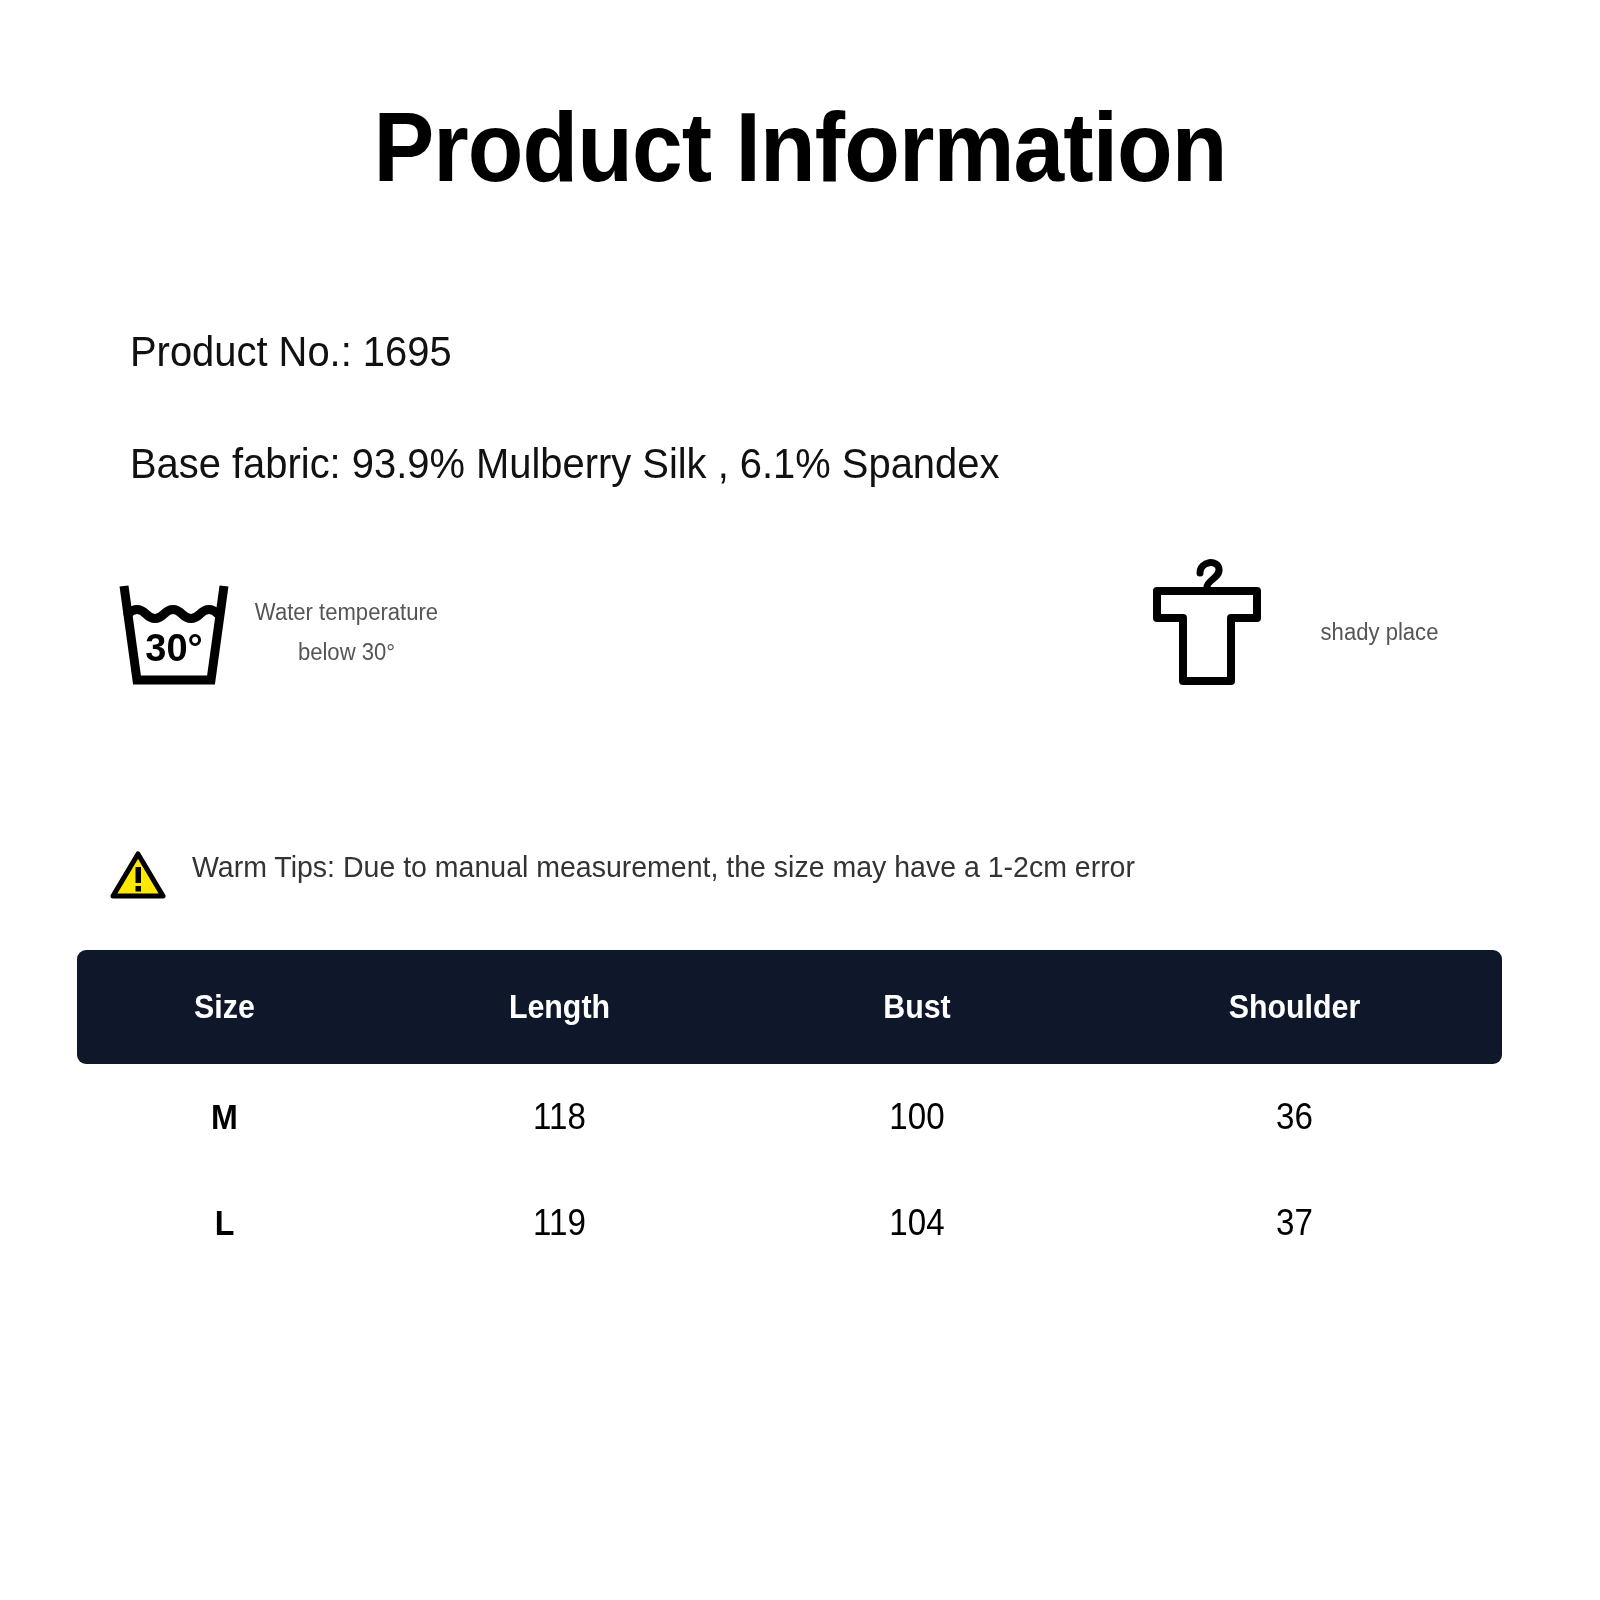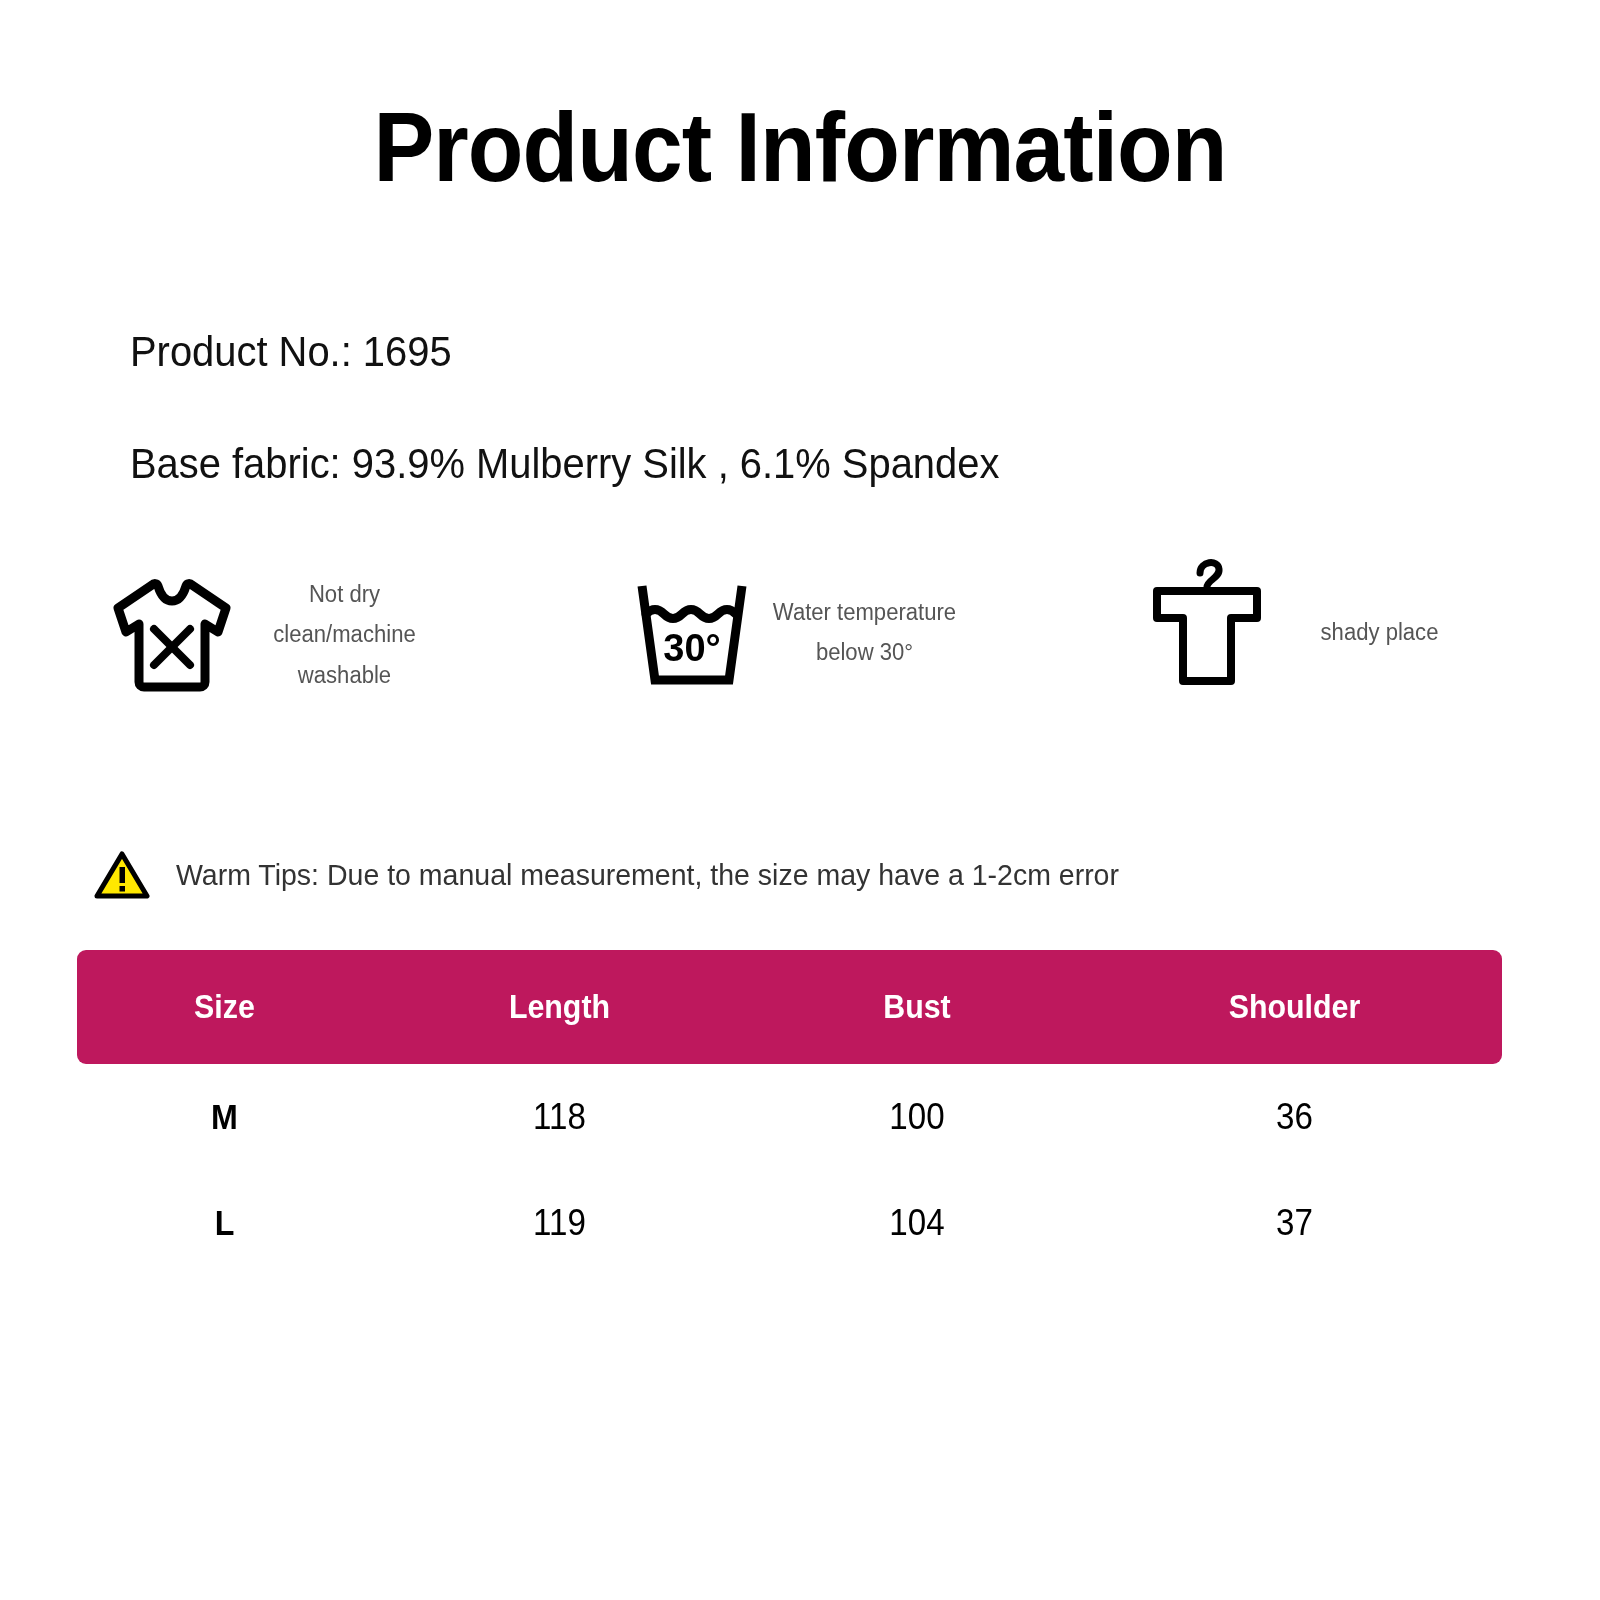--- a/index.html
+++ b/index.html
@@ -82,24 +82,24 @@
     font-family: "Liberation Sans", sans-serif;
     font-size: 23px;
     line-height: 1.75;
     color: #555555;
     transform: scaleX(0.96);
   }
 
   
   .tips {
     position: absolute;
-    left: 94px;
+    left: 110px;
     top: 850px;
     display: flex;
-    align-items: center;
+    align-items: flex-start;
   }
   .tips-icon {
     width: 56px;
     height: 50px;
     flex: none;
   }
   .tips-text {
     margin-left: 26px;
     font-family: "Liberation Sans", sans-serif;
     font-size: 30px;
@@ -110,21 +110,21 @@
   }
 
   
   .size-table {
     position: absolute;
     left: 77px;
     top: 950px;
     width: 1425px;
   }
   .table-head {
-    background: #be185d;
+    background: #0f172a;
     border-radius: 9px;
     height: 114px;
     display: flex;
     align-items: center;
   }
   .table-head .cell {
     font-family: "Liberation Sans", sans-serif;
     font-weight: bold;
     font-size: 33px;
     color: #ffffff;
@@ -158,30 +158,20 @@
 
 <div class="page">
 
   <div class="title">Product Information</div>
 
   <div class="info-line" id="prod-no">Product No.: 1695</div>
   <div class="info-line" id="base-fabric">Base fabric: 93.9% Mulberry Silk , 6.1% Spandex</div>
 
   <div class="care-row">
 
-    <div class="care-item">
-      <div class="care-icon">
-        <svg width="124" height="118" viewBox="0 0 124 118">
-          <path d="M8 34 L42 11 C44 9 47 9 48 12 C51 22 56 27 62 27 C68 27 73 22 76 12 C77 9 80 9 82 11 L116 34 L108 58 L95 50 L95 108 C95 111 93 113 90 113 L34 113 C31 113 29 111 29 108 L29 50 L16 58 Z" fill="none" stroke="#000" stroke-width="9" stroke-linejoin="round" stroke-linecap="round"></path>
-          <line x1="44" y1="55" x2="80" y2="91" stroke="#000" stroke-width="8" stroke-linecap="round"></line>
-          <line x1="80" y1="55" x2="44" y2="91" stroke="#000" stroke-width="8" stroke-linecap="round"></line>
-        </svg>
-      </div>
-      <div class="care-label">Not dry clean/machine washable</div>
-    </div>
 
     <div class="care-item">
       <div class="care-icon">
         <svg width="128" height="112" viewBox="0 0 128 112">
           <path d="M14 8 L27 102 L101 102 L114 8" fill="none" stroke="#000" stroke-width="9" stroke-linejoin="miter" stroke-linecap="butt"></path>
           <path d="M18 36 Q27 27 36 36 T54 36 T72 36 T90 36 T108 36" fill="none" stroke="#000" stroke-width="9" stroke-linecap="round"></path>
           <text x="64" y="83" text-anchor="middle" font-family="Liberation Sans, sans-serif" font-size="38" font-weight="bold" fill="#000">30°</text>
         </svg>
       </div>
       <div class="care-label">Water temperature below 30°</div>

